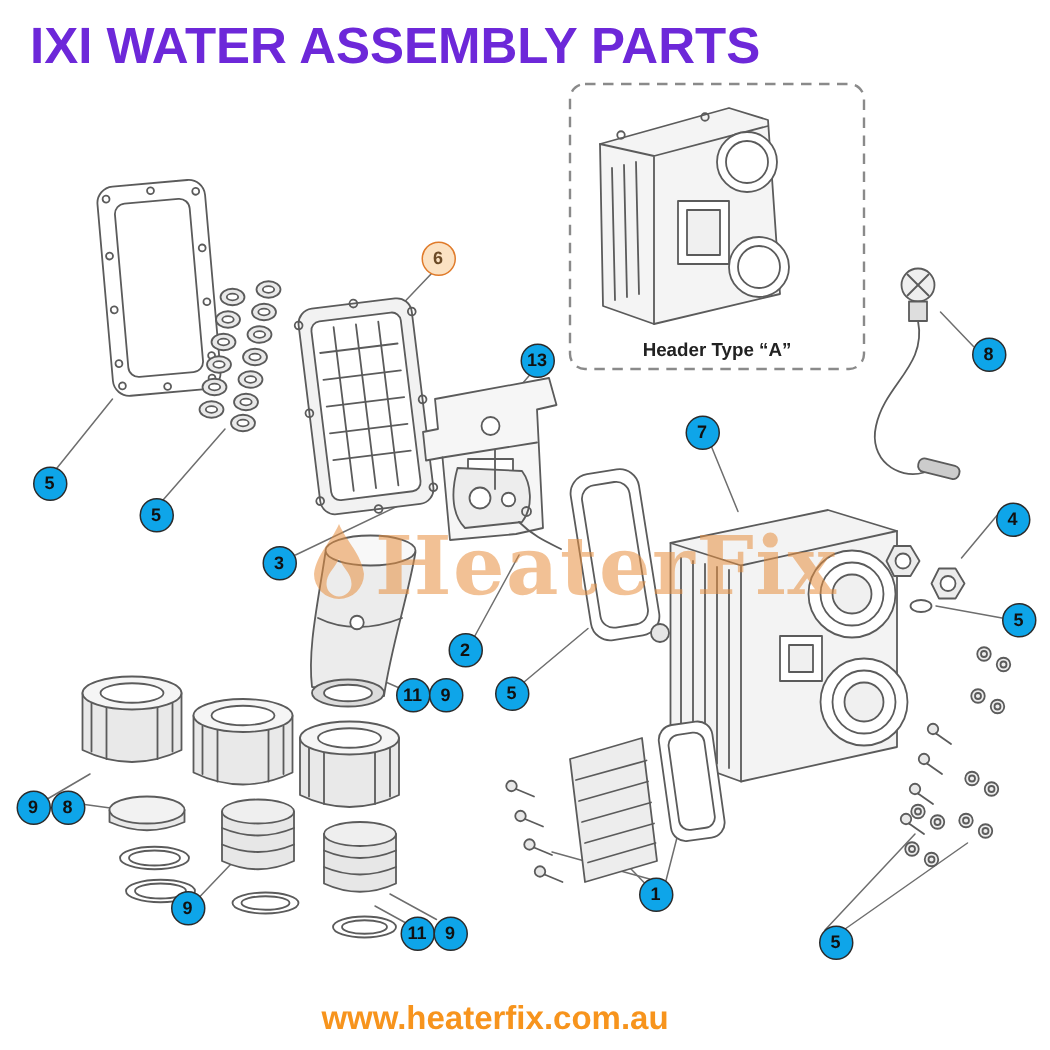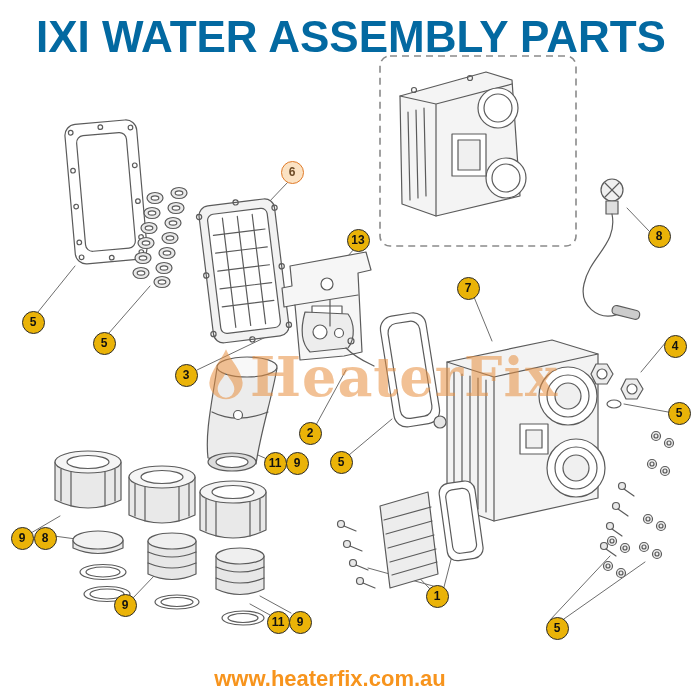--- a/index.html
+++ b/index.html
@@ -1,41 +1,41 @@
 <!DOCTYPE html>
 <html style="--accent: #f7941d; --watermark: #e89040; --line-art: #5b5b5b; --callout-highlight-border: #e07b2a; --callout-highlight-fill: #fbe2c3;"><head>
 <meta charset="utf-8">
 <style>
   * { box-sizing: border-box; }
   html, body { margin: 0; padding: 0; background: #ffffff; }
   body { width: 700px; height: 700px; font-family: "Liberation Sans", sans-serif; }
   .page { position: relative; width: 700px; height: 700px; overflow: hidden; background: #ffffff; }
 
   .title {
-    position: absolute; left: 36px; top: 12px;
-    font-size: 44px; font-weight: 700; color: #0369a1; white-space: nowrap;
+    position: absolute; left: 20px; top: 12px;
+    font-size: 34px; font-weight: 700; color: #6d28d9; white-space: nowrap;
   }
 
   .diagram { position: absolute; left: 0; top: 0; color: var(--line-art, #5b5b5b); }
 
   .watermark {
     position: absolute; left: 206px; top: 348px;
     display: flex; align-items: flex-end; gap: 4px;
     opacity: 0.55; pointer-events: none;
   }
   .watermark .wm-text {
     font-family: "DejaVu Serif", serif; font-weight: 700; font-size: 54px;
     color: var(--watermark, #e89040); letter-spacing: 1px; line-height: 1;
   }
   .flame { width: 40px; height: 56px; fill: var(--watermark, #e89040); }
 
   .callout-layer { position: absolute; left: 0; top: 0; width: 700px; height: 700px; }
   .callout {
     position: absolute; width: 23px; height: 23px; margin-left: -11.5px; margin-top: -11.5px;
-    border-radius: 50%; background: #eab308; border: 1.6px solid #2b2b2b;
+    border-radius: 50%; background: #0ea5e9; border: 1.6px solid #2b2b2b;
     display: flex; align-items: center; justify-content: center;
     font-size: 12px; font-weight: 700; color: #111111;
   }
   .callout.highlight {
     border-color: var(--callout-highlight-border, #e07b2a);
     background: var(--callout-highlight-fill, #fbe2c3);
     color: #6b4a26;
   }
 
   .inset-caption {
@@ -363,20 +363,21 @@
     </g>
   </svg>
 
   <div class="watermark">
     <svg class="flame" viewBox="0 0 24 32">
       <path d="M12 0 C15 7 21 12 22 20 A10 10 0 1 1 2 20 C3 12 9 7 12 0 Z M12 14 C10 18 7 20 7 24 A5 5 0 1 0 17 24 C17 20 14 18 12 14 Z" fill-rule="evenodd"></path>
     </svg>
     <span class="wm-text">HeaterFix</span>
   </div>
 
+  <div class="inset-caption">Header Type “A”</div>
 
   <div class="callout-layer">
       <div class="callout" style="left: 33px; top: 322px;">5</div>
       <div class="callout" style="left: 104px; top: 343px;">5</div>
       <div class="callout highlight" style="left: 292px; top: 172px;">6</div>
       <div class="callout" style="left: 358px; top: 240px;">13</div>
       <div class="callout" style="left: 186px; top: 375px;">3</div>
       <div class="callout" style="left: 310px; top: 433px;">2</div>
       <div class="callout" style="left: 341px; top: 462px;">5</div>
       <div class="callout" style="left: 275px; top: 463px;">11</div>

